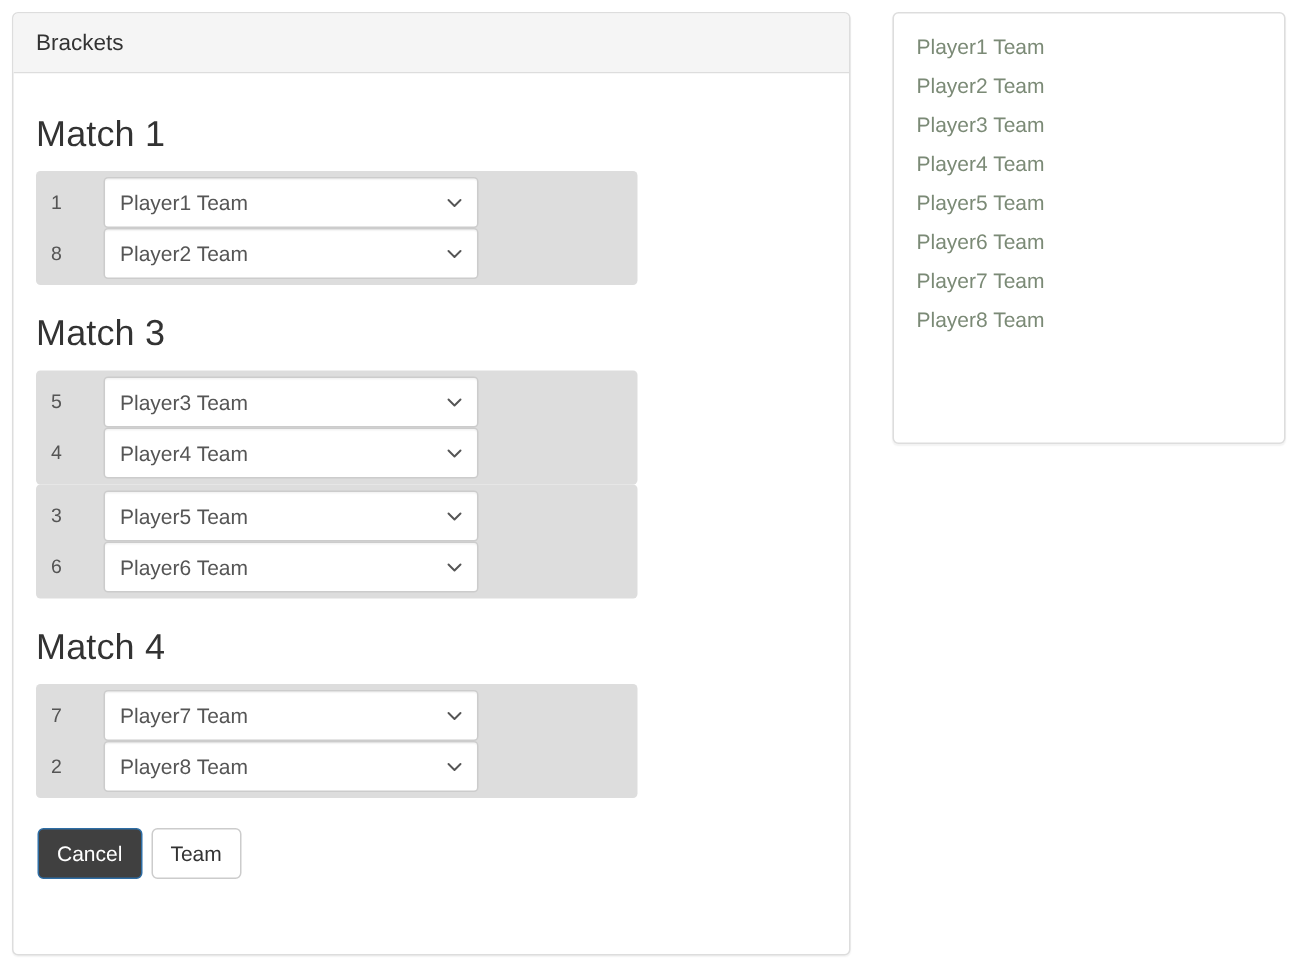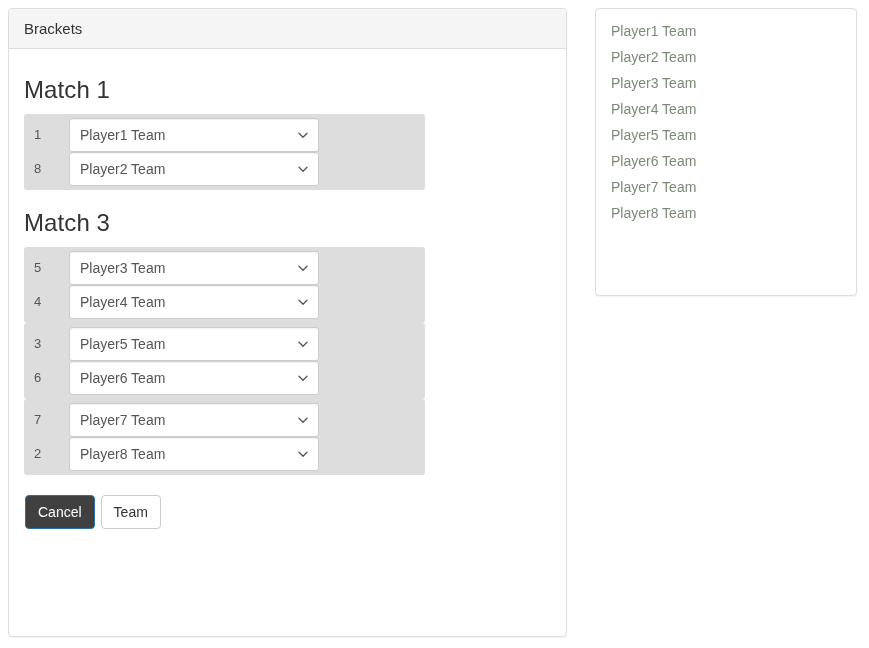--- a/index.html
+++ b/index.html
@@ -269,20 +269,21 @@
             <span class="sel-value">Player6 Team</span>
             <span class="chevron-icon">
               <svg viewBox="0 0 12 12" width="12" height="12">
                   <path d="M2 4.3 L6 8.3 L10 4.3" fill="none" stroke="#555555" stroke-width="1.3" stroke-linecap="round" stroke-linejoin="round"></path>
                 </svg>
             </span>
           </div>
         </div>
       </div>
 
+      <h2 class="match-title">Match 4</h2>
       <div class="match-block">
         <div class="seed-row">
           <span class="seed-num">7</span>
           <div class="form-select">
             <span class="sel-value">Player7 Team</span>
             <span class="chevron-icon">
               <svg viewBox="0 0 12 12" width="12" height="12">
                   <path d="M2 4.3 L6 8.3 L10 4.3" fill="none" stroke="#555555" stroke-width="1.3" stroke-linecap="round" stroke-linejoin="round"></path>
                 </svg>
             </span>

